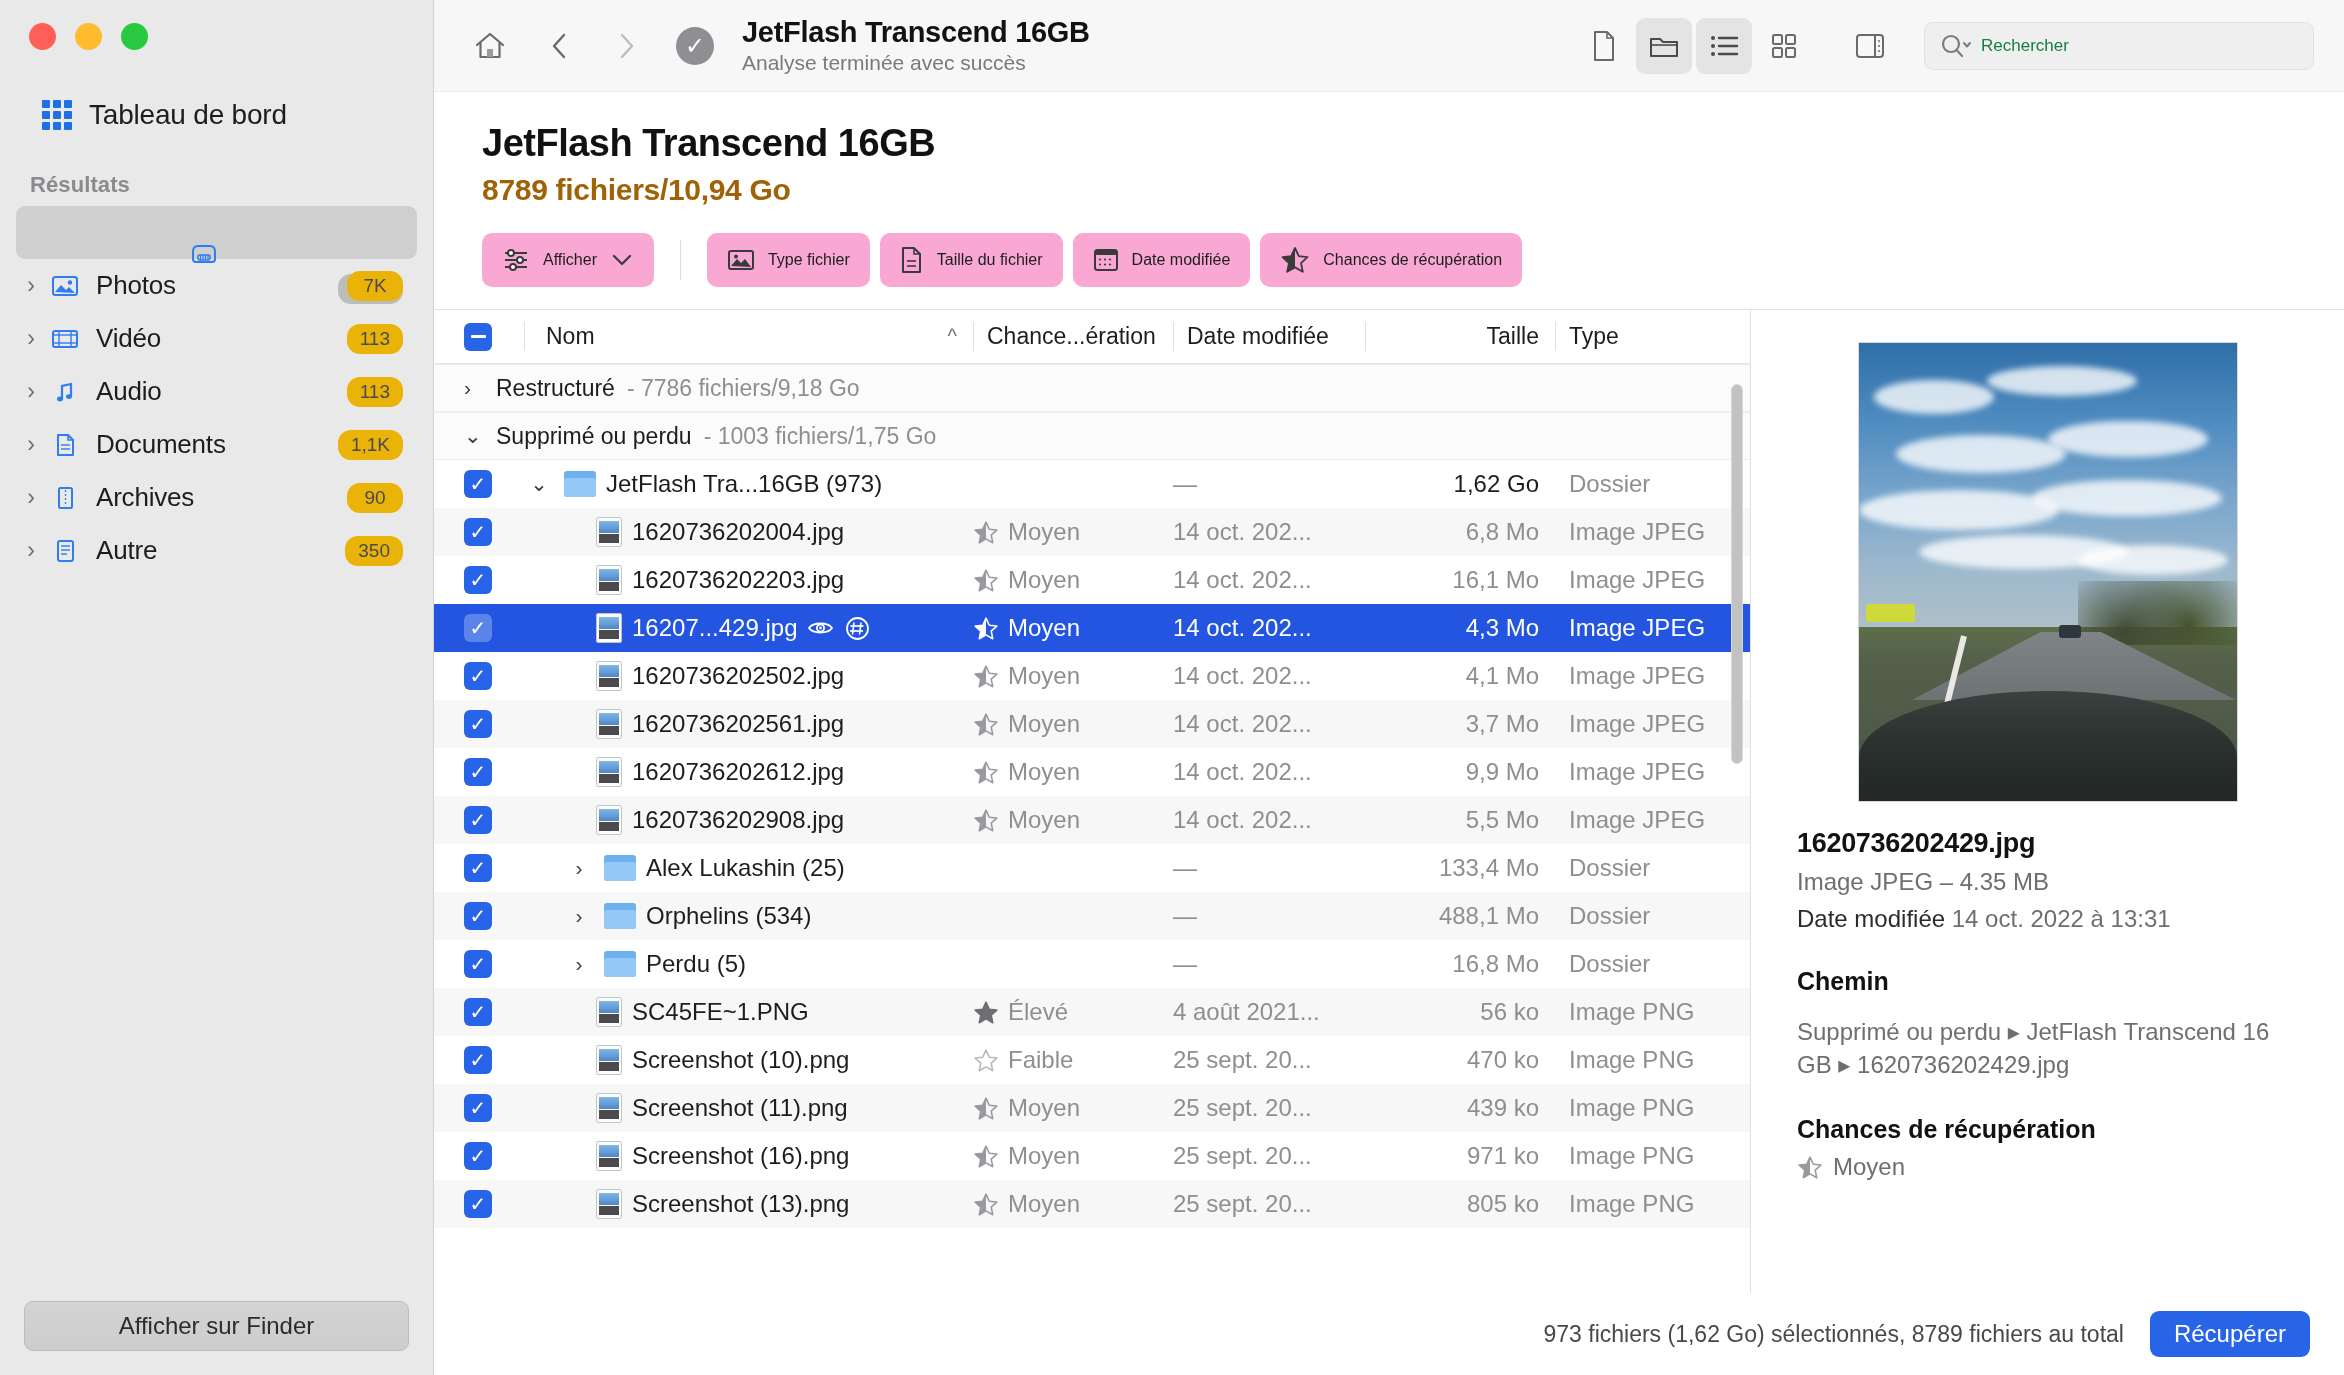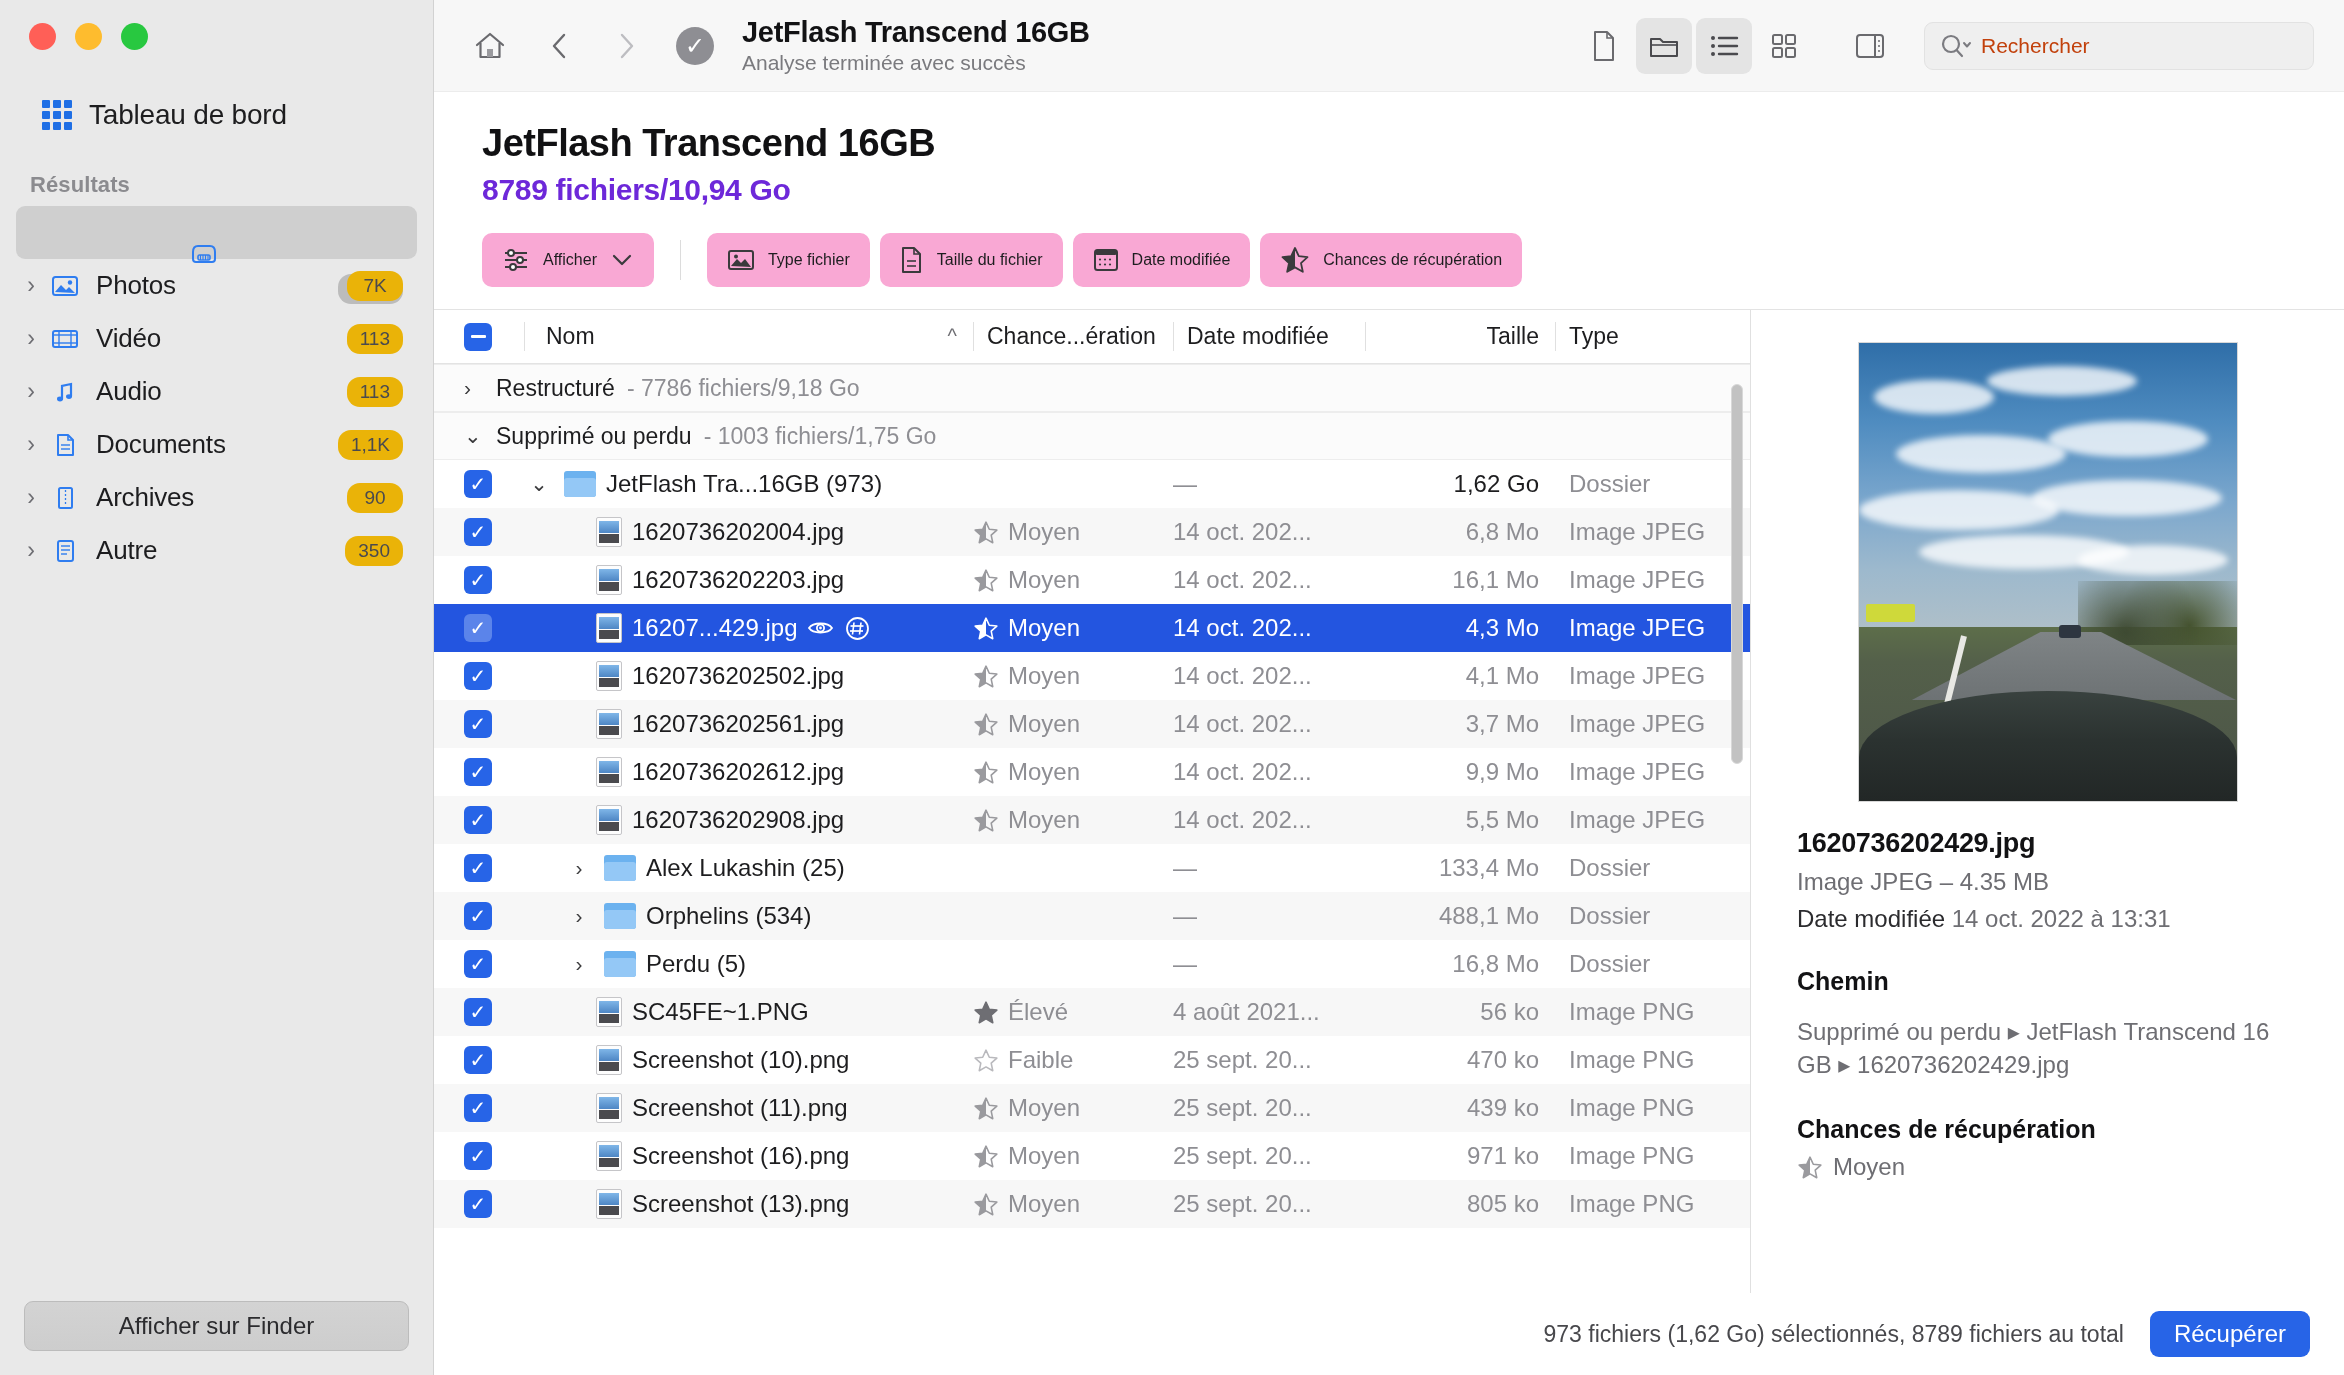--- a/index.html
+++ b/index.html
@@ -172,26 +172,26 @@
   .search-box {
     width: 390px; height: 48px;
     background: #efefef;
     border: 1px solid #e2e2e2;
     border-radius: 9px;
     display: flex; align-items: center;
     padding: 0 14px;
     gap: 8px;
     margin-left: 22px;
   }
-  .search-box .ph { font-size: 21px; color: #c2410c; }
+  .search-box .ph { font-size: 17px; color: #15803d; }
 
   
   .page-head { padding: 30px 48px 0 48px; }
   .page-title { font-size: 38px; font-weight: bold; color: #111113; letter-spacing: -0.5px; }
-  .page-sub { font-size: 30px; font-weight: bold; color: #6d28d9; margin-top: 8px; letter-spacing: -0.3px; }
+  .page-sub { font-size: 30px; font-weight: bold; color: #a16207; margin-top: 8px; letter-spacing: -0.3px; }
 
   
   .filters {
     display: flex; align-items: center;
     gap: 10px;
     padding: 26px 48px 22px 48px;
   }
   .chip {
     height: 54px;
     border-radius: 10px;

